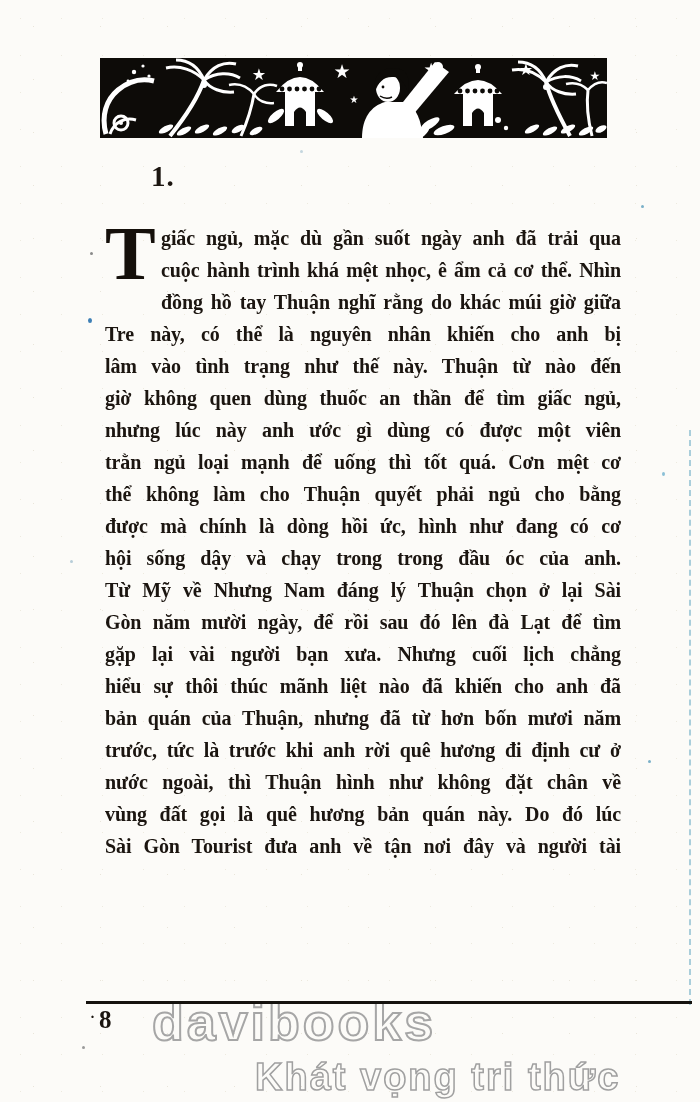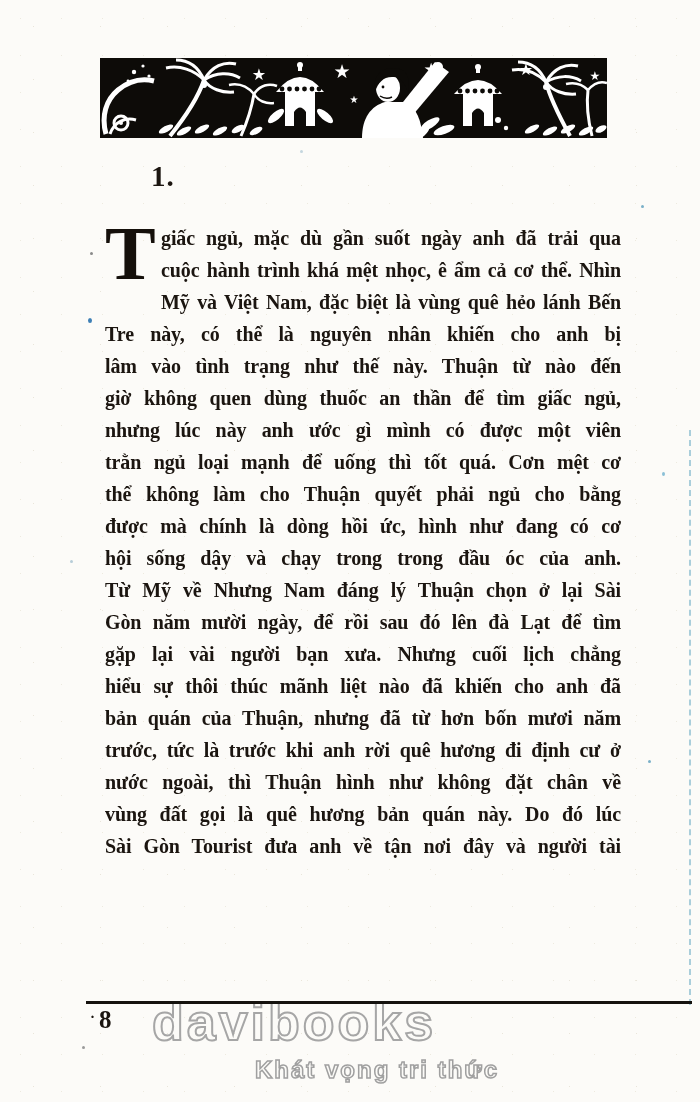--- a/index.html
+++ b/index.html
@@ -26,21 +26,21 @@
   .line{
     height:32px;line-height:32px;overflow:visible;
     text-align:justify;text-align-last:justify;text-justify:inter-word;
   }
   .footer-rule{position:absolute;left:86px;top:1001px;width:606px;height:3px;background:#15120e;z-index:3;}
   .page-number{position:absolute;left:90px;top:1006px;font-size:25px;font-weight:bold;z-index:4;}
   .page-number .dot{font-size:15px;vertical-align:6px;margin-right:4px;}
   .wm{position:absolute;font-family:"Liberation Sans", sans-serif;font-weight:bold;
       color:transparent;-webkit-text-stroke:2px #a6a6a6;z-index:1;white-space:nowrap;}
   .wm-title{left:152px;top:992px;font-size:52px;letter-spacing:3px;}
-  .wm-sub{left:255px;top:1056px;font-size:24px;-webkit-text-stroke:1.5px #a0a0a0;letter-spacing:2px;}
+  .wm-sub{left:255px;top:1056px;font-size:38px;-webkit-text-stroke:1.5px #a0a0a0;letter-spacing:2px;}
   .scan-line{position:absolute;left:689px;top:430px;height:575px;width:0;
       border-left:2px dashed rgba(70,150,185,0.45);z-index:2;}
   .speck{position:absolute;border-radius:50%;z-index:2;}
 </style>
 </head>
 <body>
 
 <div class="page">
 
   <svg class="band" viewBox="0 0 507 80" aria-hidden="true">
@@ -163,25 +163,25 @@
       <ellipse cx="501" cy="71" rx="6" ry="3" transform="rotate(-28 501 71)"></ellipse>
     </g>
   </svg>
 
   <div class="chapter">1.</div>
 
   <div class="body-text">
     <div class="drop-cap">T</div>
     <div class="line">giấc ngủ, mặc dù gần suốt ngày anh đã trải qua</div>
     <div class="line">cuộc hành trình khá mệt nhọc, ê ẩm cả cơ thể. Nhìn</div>
-    <div class="line">Mỹ và Việt Nam, đặc biệt là vùng quê hẻo lánh Bến</div>
+    <div class="line">đồng hồ tay Thuận nghĩ rằng do khác múi giờ giữa</div>
     <div class="line">Tre này, có thể là nguyên nhân khiến cho anh bị</div>
     <div class="line">lâm vào tình trạng như thế này. Thuận từ nào đến</div>
     <div class="line">giờ không quen dùng thuốc an thần để tìm giấc ngủ,</div>
-    <div class="line">nhưng lúc này anh ước gì mình có được một viên</div>
+    <div class="line">nhưng lúc này anh ước gì dùng có được một viên</div>
     <div class="line">trằn ngủ loại mạnh để uống thì tốt quá. Cơn mệt cơ</div>
     <div class="line">thể không làm cho Thuận quyết phải ngủ cho bằng</div>
     <div class="line">được mà chính là dòng hồi ức, hình như đang có cơ</div>
     <div class="line">hội sống dậy và chạy trong trong đầu óc của anh.</div>
     <div class="line">Từ Mỹ về Nhưng Nam đáng lý Thuận chọn ở lại Sài</div>
     <div class="line">Gòn năm mười ngày, để rồi sau đó lên đà Lạt để tìm</div>
     <div class="line">gặp lại vài người bạn xưa. Nhưng cuối lịch chẳng</div>
     <div class="line">hiểu sự thôi thúc mãnh liệt nào đã khiến cho anh đã</div>
     <div class="line">bản quán của Thuận, nhưng đã từ hơn bốn mươi năm</div>
     <div class="line">trước, tức là trước khi anh rời quê hương đi định cư ở</div>

